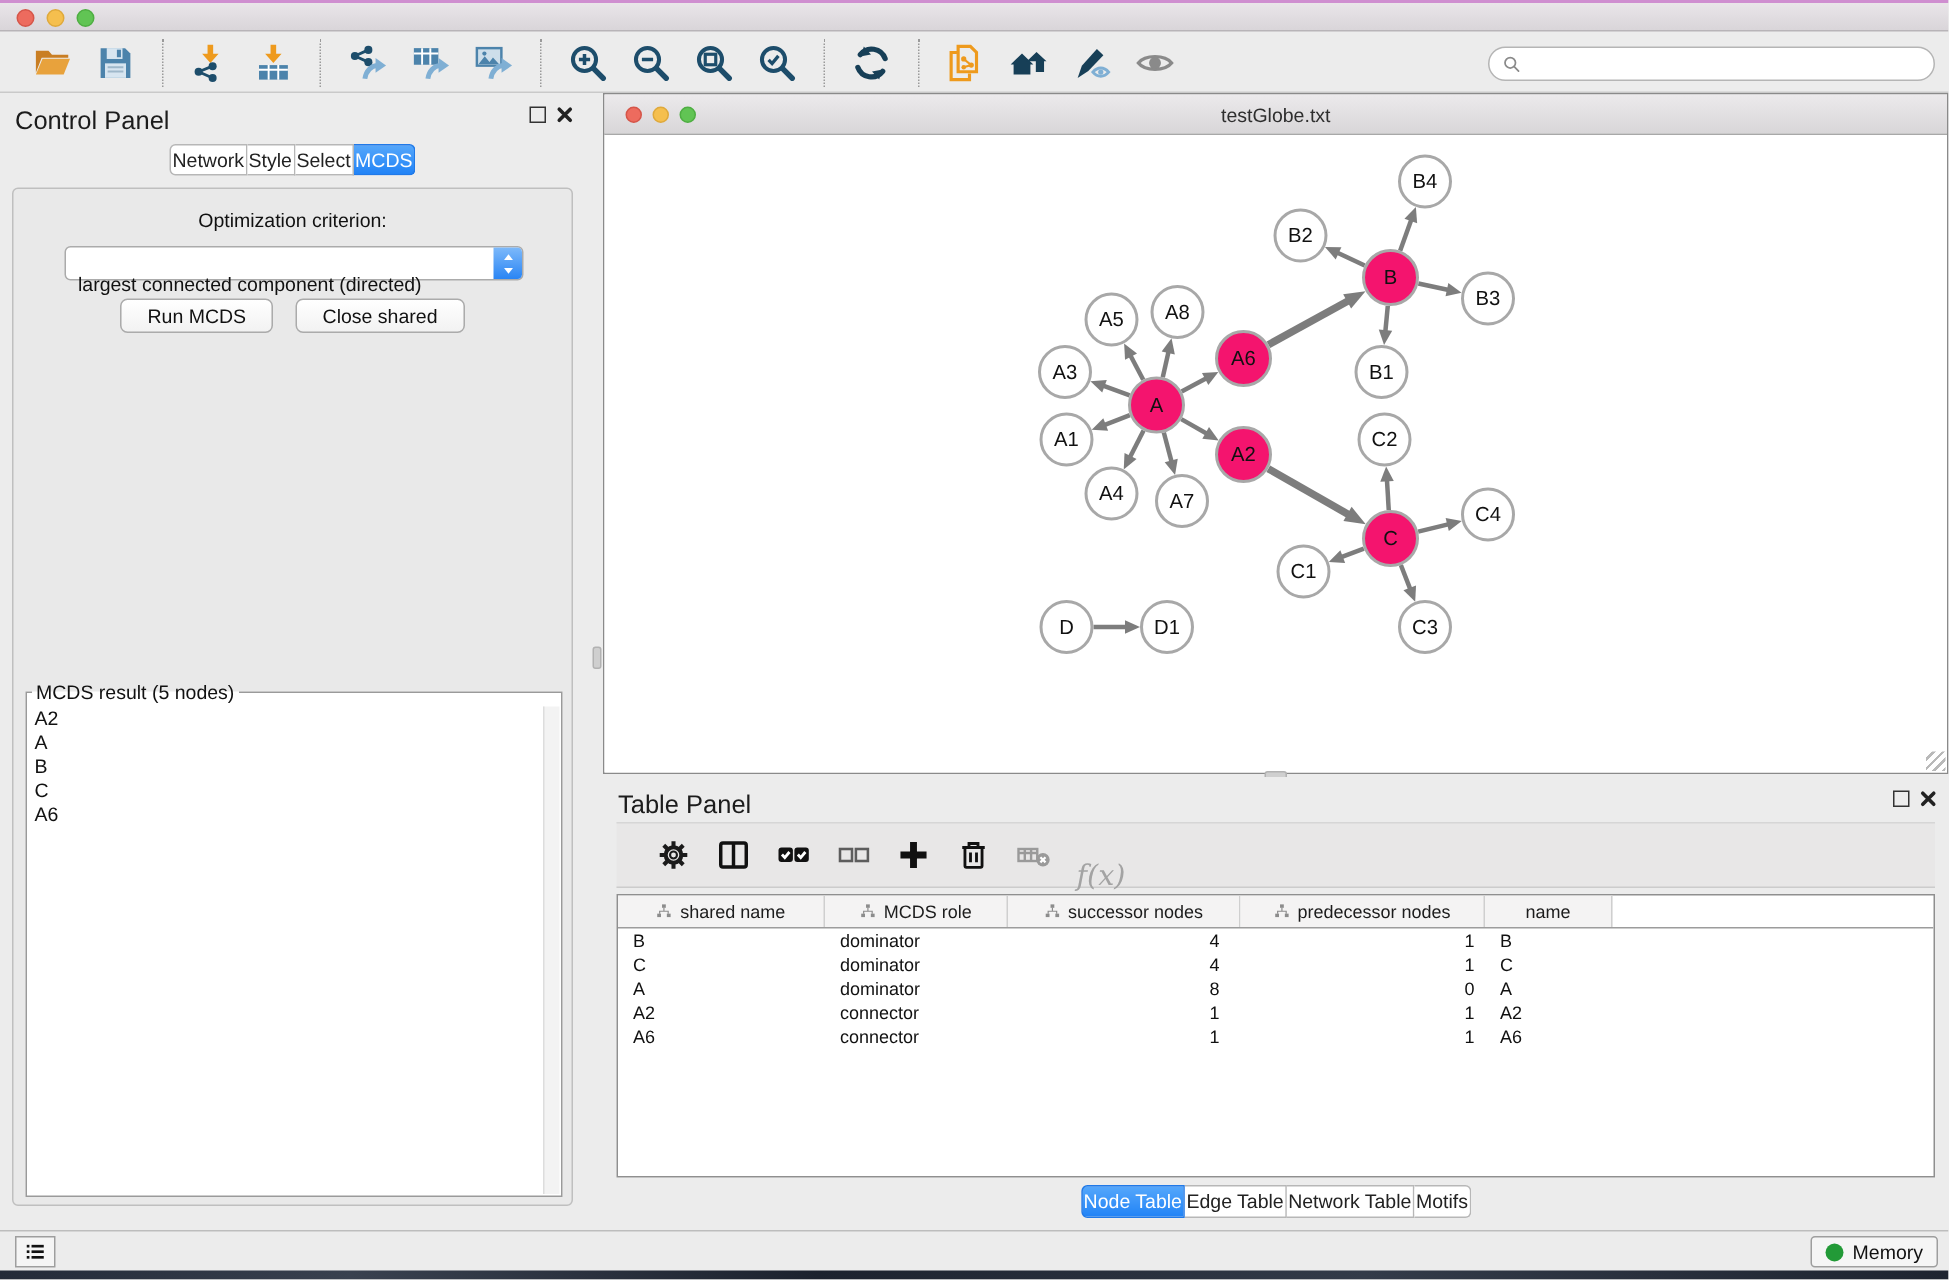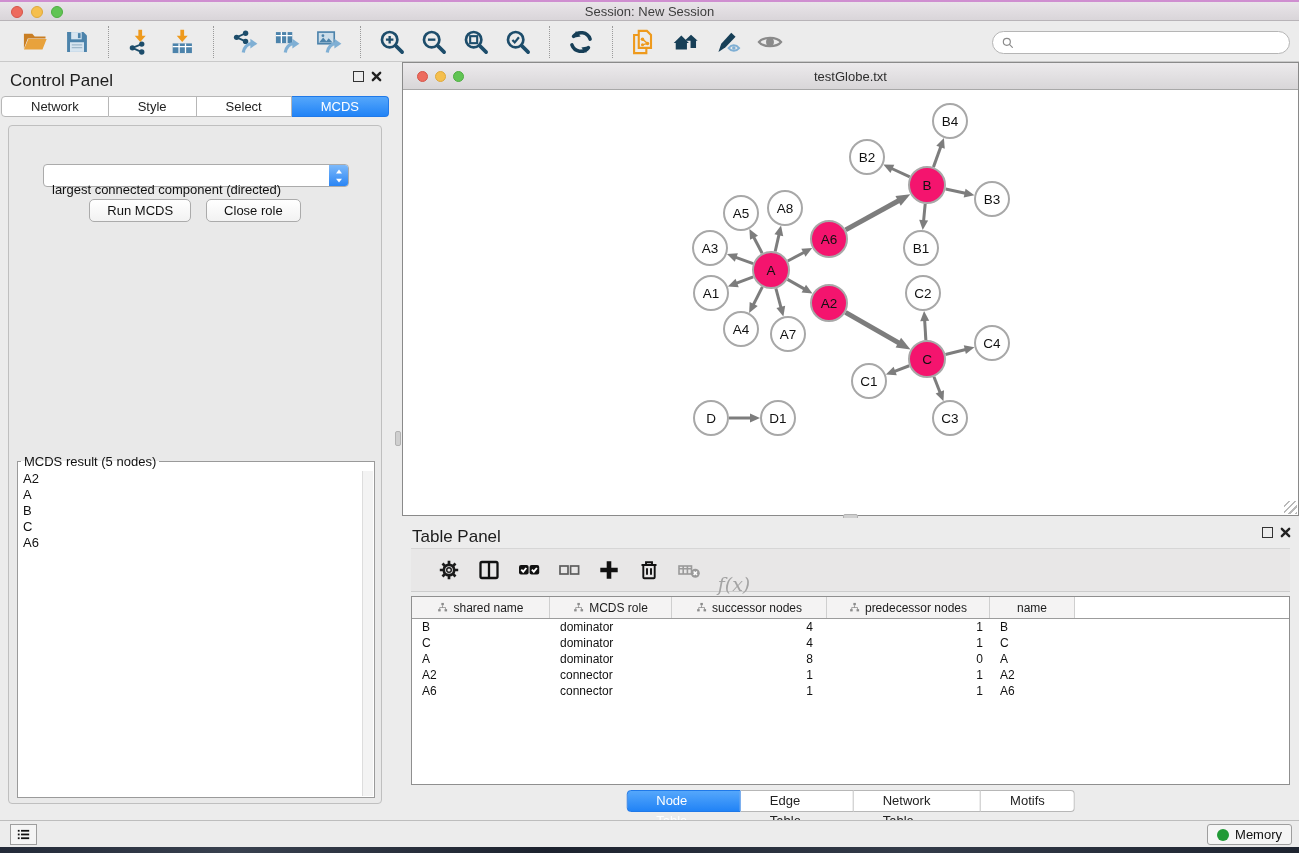--- a/index.html
+++ b/index.html
@@ -26,21 +26,21 @@
 
   
   #control-panel { left:0; top:62px; width:390px; height:758px; background:#ececec; }
   .panel-header { position:absolute; left:10px; top:9px; font-size:17px; color:#1c1c1c; }
   .win-ctrls { position:absolute; right:8px; top:9px; display:flex; gap:7px; align-items:center; }
   .float-btn { width:11px; height:11px; border:1.5px solid #333; background:transparent; }
   .close-btn svg { width:11px; height:11px; display:block; }
 
   .tabs-row { position:absolute; left:50%; transform:translateX(-50%); top:34px; display:flex; height:21px; }
   .tab { background:#fff; border:1px solid #b7b7b7; border-left:none; font-size:13px; color:#222;
-    padding:0 29px; line-height:19px; }
+    padding:0 1px; line-height:19px; }
   .tab:first-child { border-left:1px solid #b7b7b7; border-radius:4px 0 0 4px; }
   .tab:last-child { border-radius:0 4px 4px 0; }
   .tab.selected { background:linear-gradient(#55a7fb,#2183f6); border-color:#2079e8; color:#fff; }
 
   #cp-content { position:absolute; left:8px; top:63px; width:374px; height:679px;
     border:1px solid #bfbfbf; border-radius:4px; background:#e9e9e9; }
   #opt-label { position:absolute; left:0; right:0; top:13px; text-align:center; font-size:13px; color:#111; }
   #dropdown { position:absolute; left:34px; top:38px; width:306px; height:23px; background:#fff;
     border:1px solid #ababab; border-radius:4px; display:flex; align-items:center; }
   #dropdown .dd-text { flex:1; font-size:13px; color:#111; padding-left:8px; white-space:nowrap; overflow:hidden;margin-top:28px; }
@@ -104,21 +104,20 @@
 </style>
 </head>
 <body>
 
 <div id="app">
 
   <div id="titlebar" class="abs">
     <span class="tl" style="left:11px;background:#ed6b5e;border:1px solid #d55549;"></span>
     <span class="tl" style="left:31px;background:#f5bf4e;border:1px solid #dfa93b;"></span>
     <span class="tl" style="left:51px;background:#61c454;border:1px solid #4eae42;"></span>
-    <div class="title">Session: New Session</div>
   </div>
 
   <div id="toolbar" class="abs">
     <div id="main-toolbar-icons" style="display:flex;align-items:center;">
         <span class="tool-icon">
           <svg viewBox="0 0 24 24">
             <path d="M2.5 5h7.2l2 2.3H21V9H5.8L2.5 17.5z" fill="#c97e23"></path>
             <path d="M2.5 18.5l3.8-9H22l-3.6 9z" fill="#e8a23c"></path>
           </svg>
         </span>
@@ -270,32 +269,33 @@
           </svg>
         </span>
     </div>
     <div class="tabs-row" id="cp-tabs">
         <div class="tab">Network</div>
         <div class="tab">Style</div>
         <div class="tab">Select</div>
         <div class="tab selected">MCDS</div>
       </div>
     <div id="cp-content">
+      <div id="opt-label">Optimization criterion:</div>
       <div id="dropdown">
         <span class="dd-text">largest connected component (directed)</span>
         <span class="stepper">
           <svg viewBox="0 0 16 22" width="14" height="20">
               <path d="M8 3.5l3.4 4.5H4.6z" fill="#fff"></path>
               <path d="M8 18.5L4.6 14h6.8z" fill="#fff"></path>
             </svg>
         </span>
       </div>
       <div class="btn-row">
         <button class="mac-btn">Run MCDS</button>
-        <button class="mac-btn">Close role</button>
+        <button class="mac-btn">Close shared</button>
       </div>
       <fieldset id="result-box">
         <legend>MCDS result (5 nodes)</legend>
         <div id="result-list">
             <div class="result-item">A2</div>
             <div class="result-item">A</div>
             <div class="result-item">B</div>
             <div class="result-item">C</div>
             <div class="result-item">A6</div>
           </div>

